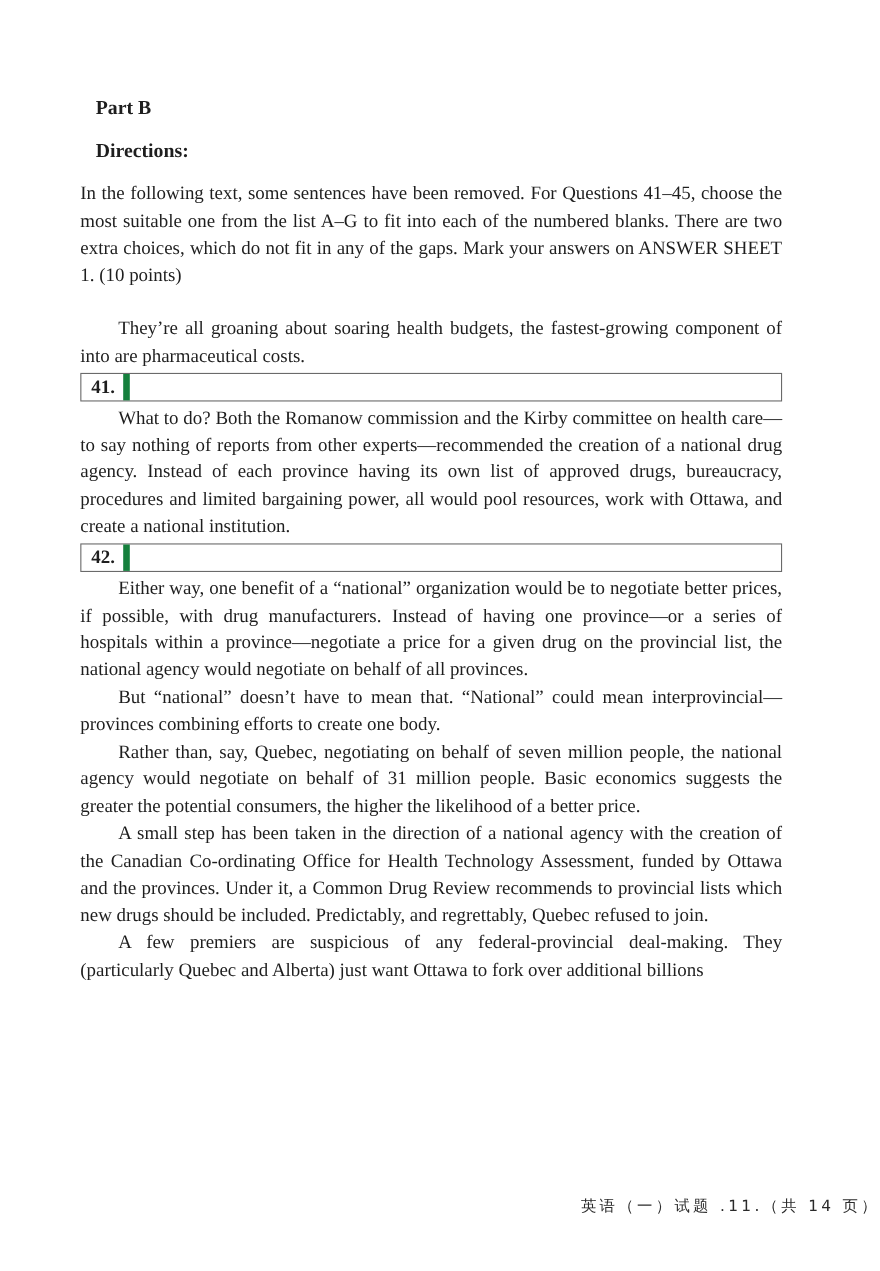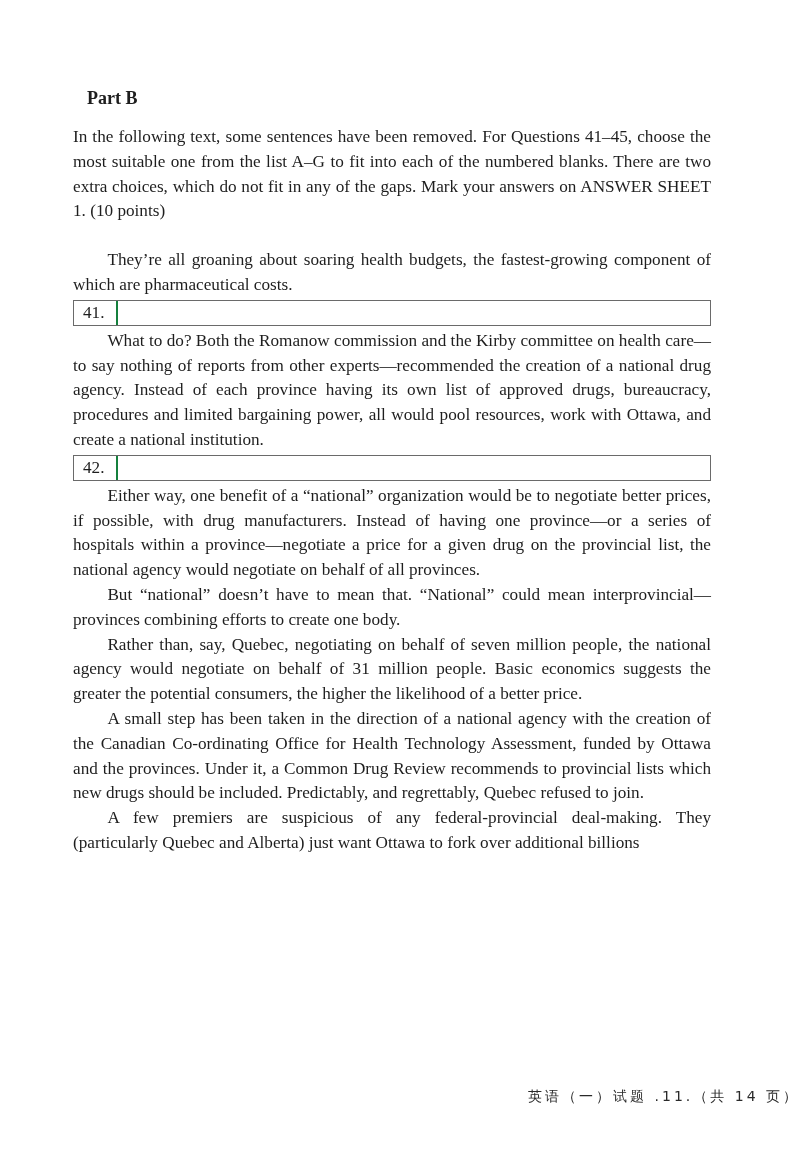--- a/index.html
+++ b/index.html
@@ -34,46 +34,48 @@
   .directions { margin-bottom: 24px; }
   .gap-box {
     display: flex;
     height: 26px;
     border: 1px solid #6a6a6a;
     margin: 2px 0 3px 0;
     box-sizing: border-box;
   }
   .gap-num {
     width: 44px;
-    border-right: 2px solid #15803d;
+    border-right: 6px solid #15803d;
     font-size: 17.2px;
     line-height: 24px;
     padding-left: 9px;
     box-sizing: border-box;
+    font-weight: bold;
   }
   .gap-fill { flex: 1; }
   .footer {
     position: absolute;
     left: 0; width: 800px;
     top: 1088px;
     text-align: right;
     font-family: "DejaVu Sans", sans-serif;
     font-size: 14px;
     letter-spacing: 3px;
     color: #2a2a2a;
   }
 </style>
 </head>
 <body>
 
 <div class="page">
   <p class="heading">Part B</p>
+  <p class="heading">Directions:</p>
   <p class="para directions">In the following text, some sentences have been removed. For Questions 41–45, choose the most suitable one from the list A–G to fit into each of the numbered blanks. There are two extra choices, which do not fit in any of the gaps. Mark your answers on ANSWER SHEET 1. (10 points)</p>
 
-  <p class="para indent">They’re all groaning about soaring health budgets, the fastest-growing component of which are pharmaceutical costs.</p>
+  <p class="para indent">They’re all groaning about soaring health budgets, the fastest-growing component of into are pharmaceutical costs.</p>
 
   <div class="gap-box">
     <div class="gap-num">41.</div>
     <div class="gap-fill"></div>
   </div>
 
   <p class="para indent">What to do? Both the Romanow commission and the Kirby committee on health care—to say nothing of reports from other experts—recommended the creation of a national drug agency. Instead of each province having its own list of approved drugs, bureaucracy, procedures and limited bargaining power, all would pool resources, work with Ottawa, and create a national institution.</p>
 
   <div class="gap-box">
     <div class="gap-num">42.</div>

